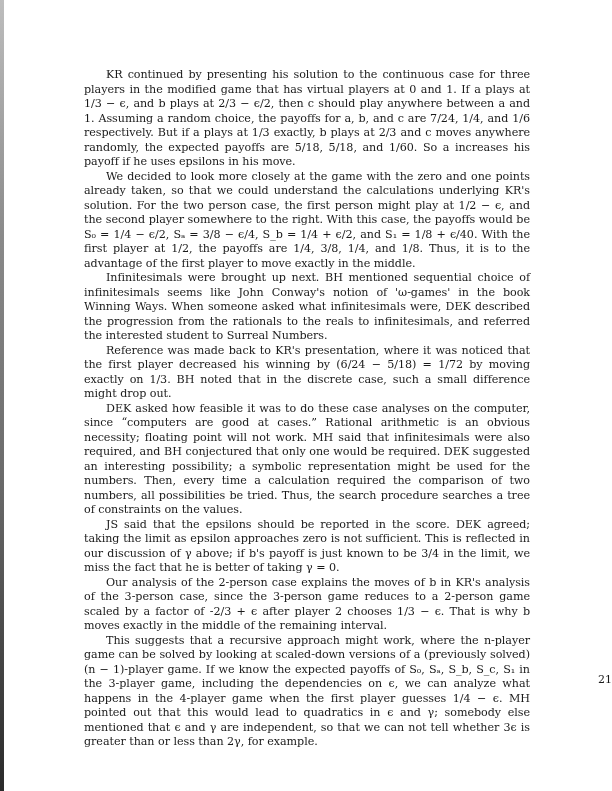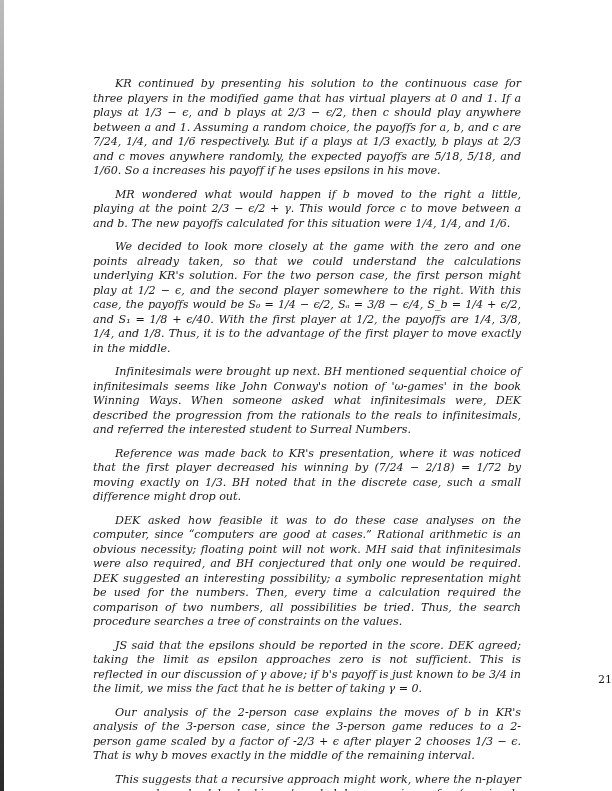--- a/index.html
+++ b/index.html
@@ -8,36 +8,35 @@
     position: absolute; left: 0; top: 0; width: 4px; height: 791px;
     background: linear-gradient(to bottom, #bdbdbd 0%, #8a8a8a 30%, #6b6b6b 60%, #2a2a2a 100%);
   }
   .page {
     position: absolute; left: 84px; top: 68px; width: 446px;
     font-family: "DejaVu Serif", "Liberation Serif", serif;
     font-size: 11.15px; line-height: 14.5px; color: #1a1a1a;
     text-align: justify;
     letter-spacing: -0.05px;
   }
-  .page p { margin: 9px; text-indent: 22px; font-style: italic; }
+  .page p { margin: 0; text-indent: 22px; }
   .page-number {
     position: absolute; top: 673px; left: 0; width: 612px; text-align: right;
     font-family: "DejaVu Serif", "Liberation Serif", serif; font-size: 11px; color: #1a1a1a;
   }
 </style>
 </head>
 <body>
 
 <div class="edge"></div>
 
 <div class="page">
   <p>KR continued by presenting his solution to the continuous case for three players in the modified game that has virtual players at 0 and 1. If a plays at 1/3 − ϵ, and b plays at 2/3 − ϵ/2, then c should play anywhere between a and 1. Assuming a random choice, the payoffs for a, b, and c are 7/24, 1/4, and 1/6 respectively. But if a plays at 1/3 exactly, b plays at 2/3 and c moves anywhere randomly, the expected payoffs are 5/18, 5/18, and 1/60. So a increases his payoff if he uses epsilons in his move.</p>
-  <p>MR wondered what would happen if b moved to the right a little, playing at the point 2/3 − ϵ/2 + γ. This would force c to move between a and b. The new payoffs calculated for this situation were 1/4, 1/4, and 1/6.</p>
   <p>We decided to look more closely at the game with the zero and one points already taken, so that we could understand the calculations underlying KR's solution. For the two person case, the first person might play at 1/2 − ϵ, and the second player somewhere to the right. With this case, the payoffs would be S₀ = 1/4 − ϵ/2, Sₐ = 3/8 − ϵ/4, S_b = 1/4 + ϵ/2, and S₁ = 1/8 + ϵ/40. With the first player at 1/2, the payoffs are 1/4, 3/8, 1/4, and 1/8. Thus, it is to the advantage of the first player to move exactly in the middle.</p>
   <p>Infinitesimals were brought up next. BH mentioned sequential choice of infinitesimals seems like John Conway's notion of 'ω-games' in the book Winning Ways. When someone asked what infinitesimals were, DEK described the progression from the rationals to the reals to infinitesimals, and referred the interested student to Surreal Numbers.</p>
-  <p>Reference was made back to KR's presentation, where it was noticed that the first player decreased his winning by (7/24 − 2/18) = 1/72 by moving exactly on 1/3. BH noted that in the discrete case, such a small difference might drop out.</p>
+  <p>Reference was made back to KR's presentation, where it was noticed that the first player decreased his winning by (6/24 − 5/18) = 1/72 by moving exactly on 1/3. BH noted that in the discrete case, such a small difference might drop out.</p>
   <p>DEK asked how feasible it was to do these case analyses on the computer, since “computers are good at cases.” Rational arithmetic is an obvious necessity; floating point will not work. MH said that infinitesimals were also required, and BH conjectured that only one would be required. DEK suggested an interesting possibility; a symbolic representation might be used for the numbers. Then, every time a calculation required the comparison of two numbers, all possibilities be tried. Thus, the search procedure searches a tree of constraints on the values.</p>
   <p>JS said that the epsilons should be reported in the score. DEK agreed; taking the limit as epsilon approaches zero is not sufficient. This is reflected in our discussion of γ above; if b's payoff is just known to be 3/4 in the limit, we miss the fact that he is better of taking γ = 0.</p>
   <p>Our analysis of the 2-person case explains the moves of b in KR's analysis of the 3-person case, since the 3-person game reduces to a 2-person game scaled by a factor of -2/3 + ϵ after player 2 chooses 1/3 − ϵ. That is why b moves exactly in the middle of the remaining interval.</p>
   <p>This suggests that a recursive approach might work, where the n-player game can be solved by looking at scaled-down versions of a (previously solved) (n − 1)-player game. If we know the expected payoffs of S₀, Sₐ, S_b, S_c, S₁ in the 3-player game, including the dependencies on ϵ, we can analyze what happens in the 4-player game when the first player guesses 1/4 − ϵ. MH pointed out that this would lead to quadratics in ϵ and γ; somebody else mentioned that ϵ and γ are independent, so that we can not tell whether 3ϵ is greater than or less than 2γ, for example.</p>
 </div>
 
 <div class="page-number">21</div>
 
 </body></html>

